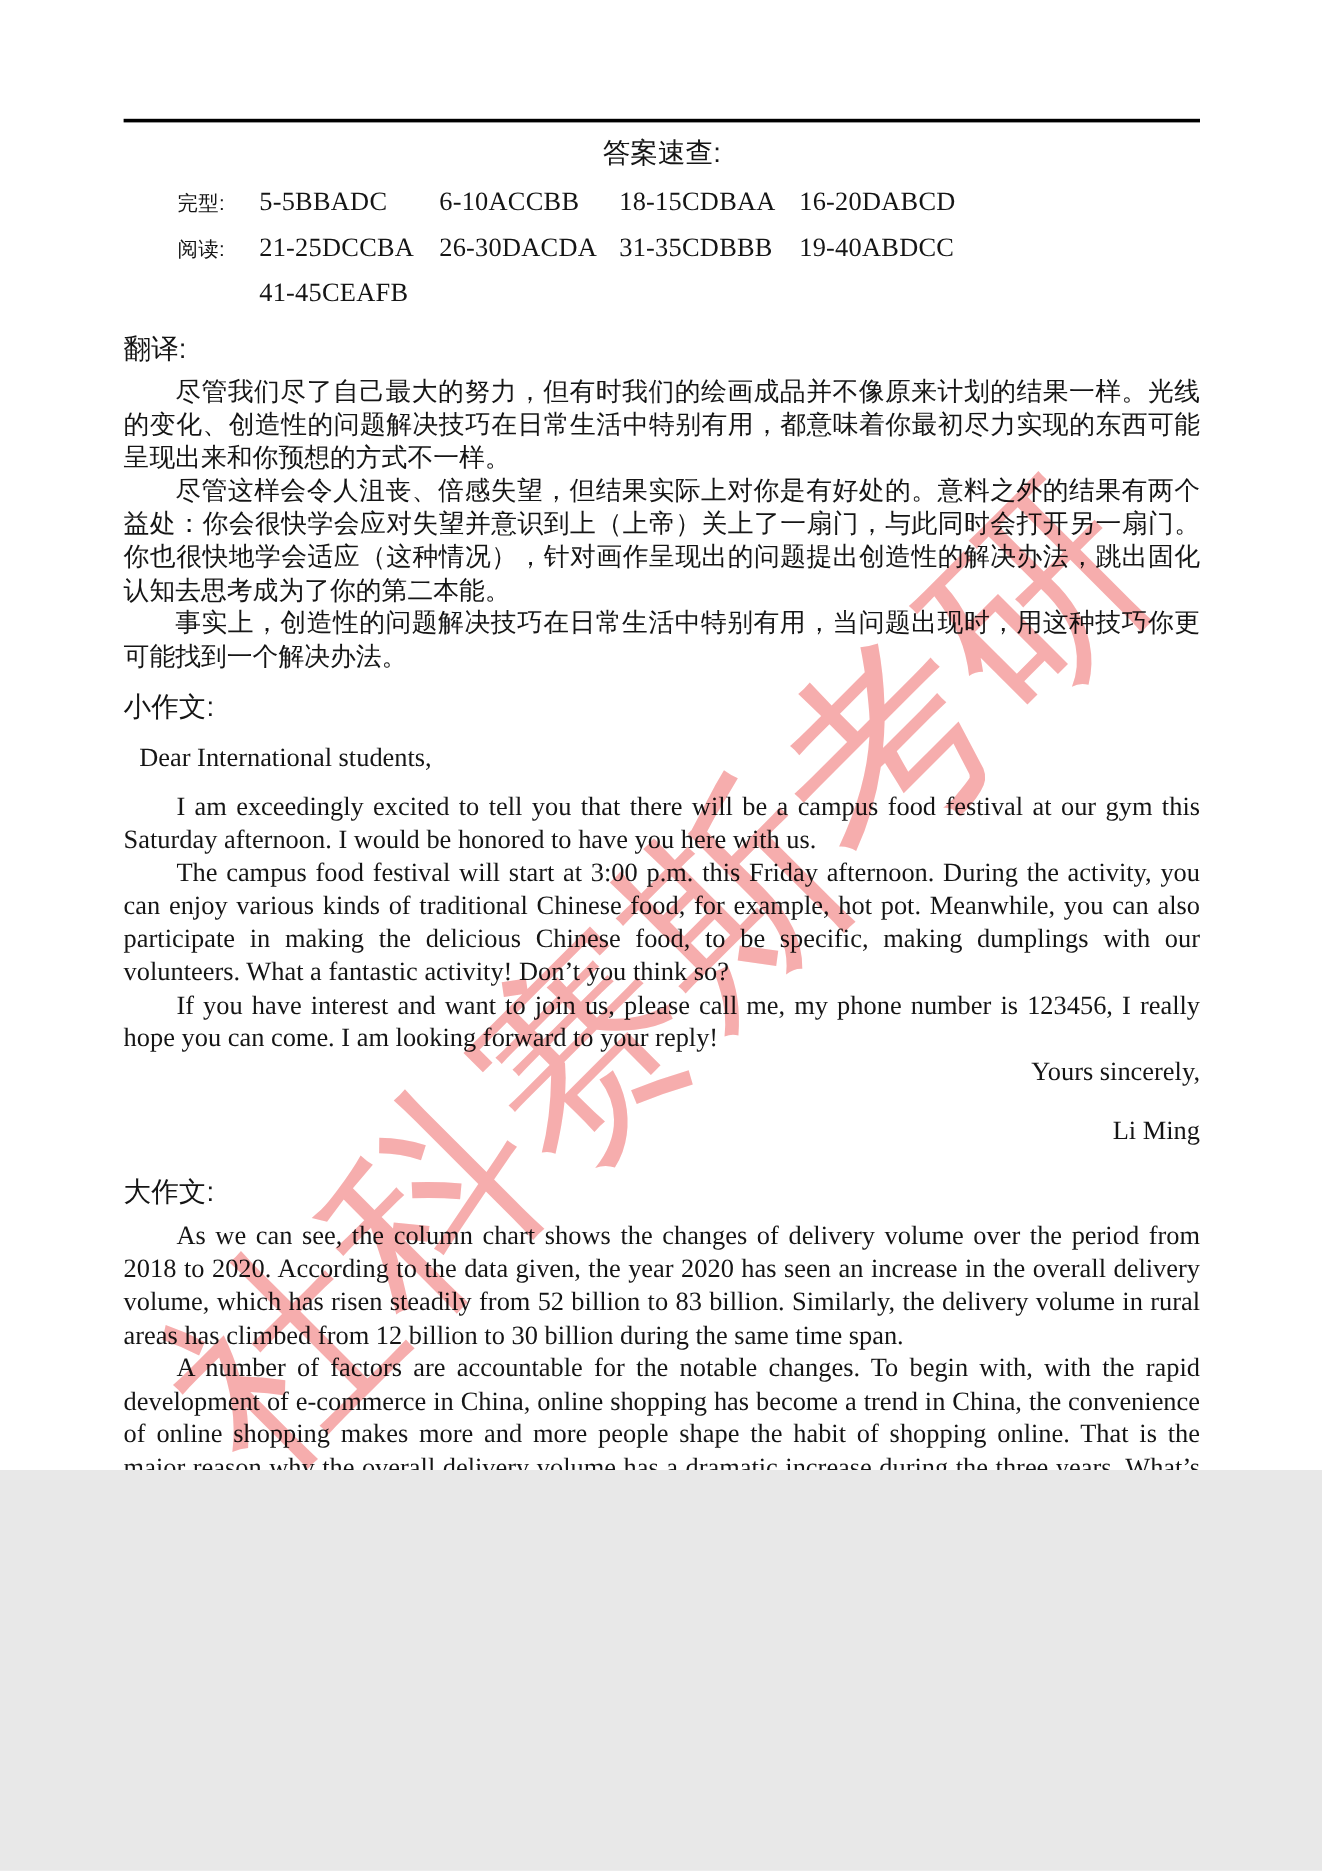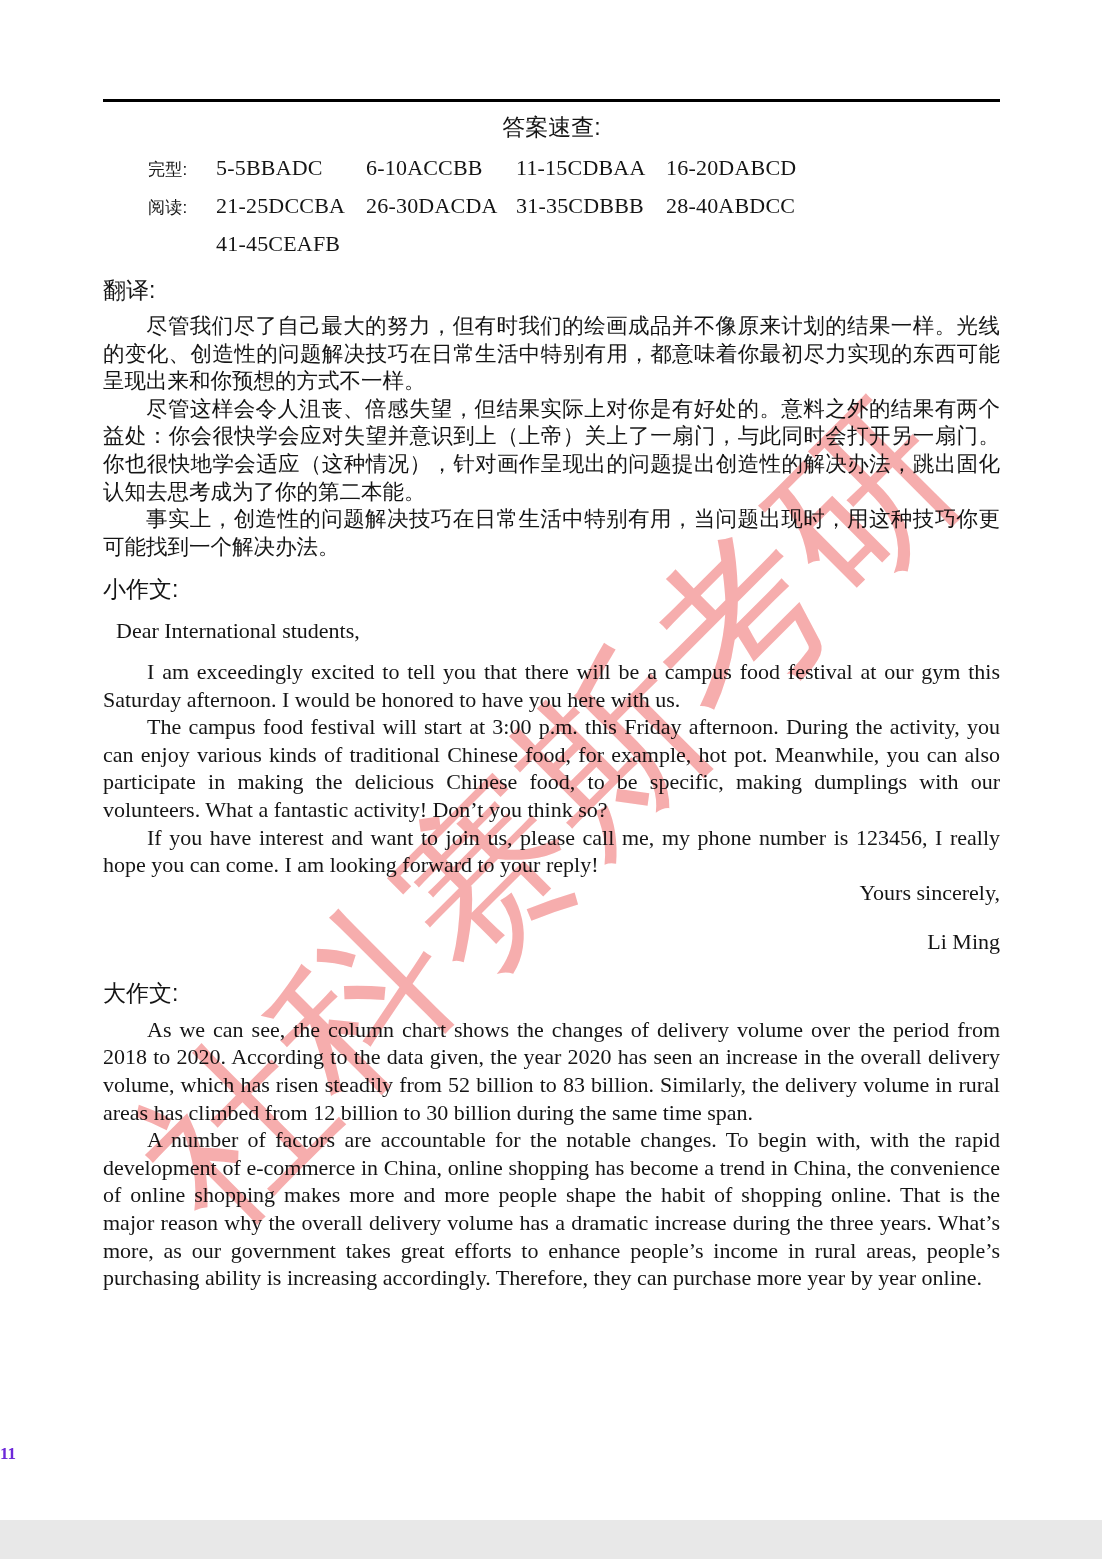--- a/index.html
+++ b/index.html
@@ -1,18 +1,18 @@
 <!DOCTYPE html>
 <html><head>
 <meta charset="utf-8">
 <style>
   html,body{margin:0;padding:0;background:#e8e8e8;}
   .page{
     position:relative;
-    width:1102px;height:1520px;
+    width:1102px;height:1225px;
     margin:0 auto;
     background:#ffffff;
     overflow:hidden;
     font-family:"Liberation Serif","DejaVu Serif",serif;
     color:#151515;
   }
   .content{padding:0 102px 0 103px;}
   .rule{
     border:none;border-top:3px solid #000;
     margin:99px 0 0 0;
@@ -92,29 +92,29 @@
 
     <hr class="rule">
 
     <div class="ak-title">答案速查:</div>
 
     <div class="ak-rows">
       <div class="ak-row">
         <span class="ak-label">完型:</span>
         <span class="ak-group">5-5BBADC</span>
         <span class="ak-group">6-10ACCBB</span>
-        <span class="ak-group">11-15CDBAA</span>
+        <span class="ak-group">18-15CDBAA</span>
         <span class="ak-group">16-20DABCD</span>
       </div>
       <div class="ak-row">
         <span class="ak-label">阅读:</span>
         <span class="ak-group">21-25DCCBA</span>
         <span class="ak-group">26-30DACDA</span>
         <span class="ak-group">31-35CDBBB</span>
-        <span class="ak-group">28-40ABDCC</span>
+        <span class="ak-group">19-40ABDCC</span>
       </div>
       <div class="ak-row">
         <span class="ak-label"></span>
         <span class="ak-group">41-45CEAFB</span>
       </div>
     </div>
 
     <div class="section-heading">翻译:</div>
     <p class="cn-para">尽管我们尽了自己最大的努力，但有时我们的绘画成品并不像原来计划的结果一样。光线的变化、创造性的问题解决技巧在日常生活中特别有用，都意味着你最初尽力实现的东西可能呈现出来和你预想的方式不一样。</p>
     <p class="cn-para">尽管这样会令人沮丧、倍感失望，但结果实际上对你是有好处的。意料之外的结果有两个益处：你会很快学会应对失望并意识到上（上帝）关上了一扇门，与此同时会打开另一扇门。你也很快地学会适应（这种情况），针对画作呈现出的问题提出创造性的解决办法，跳出固化认知去思考成为了你的第二本能。</p>

